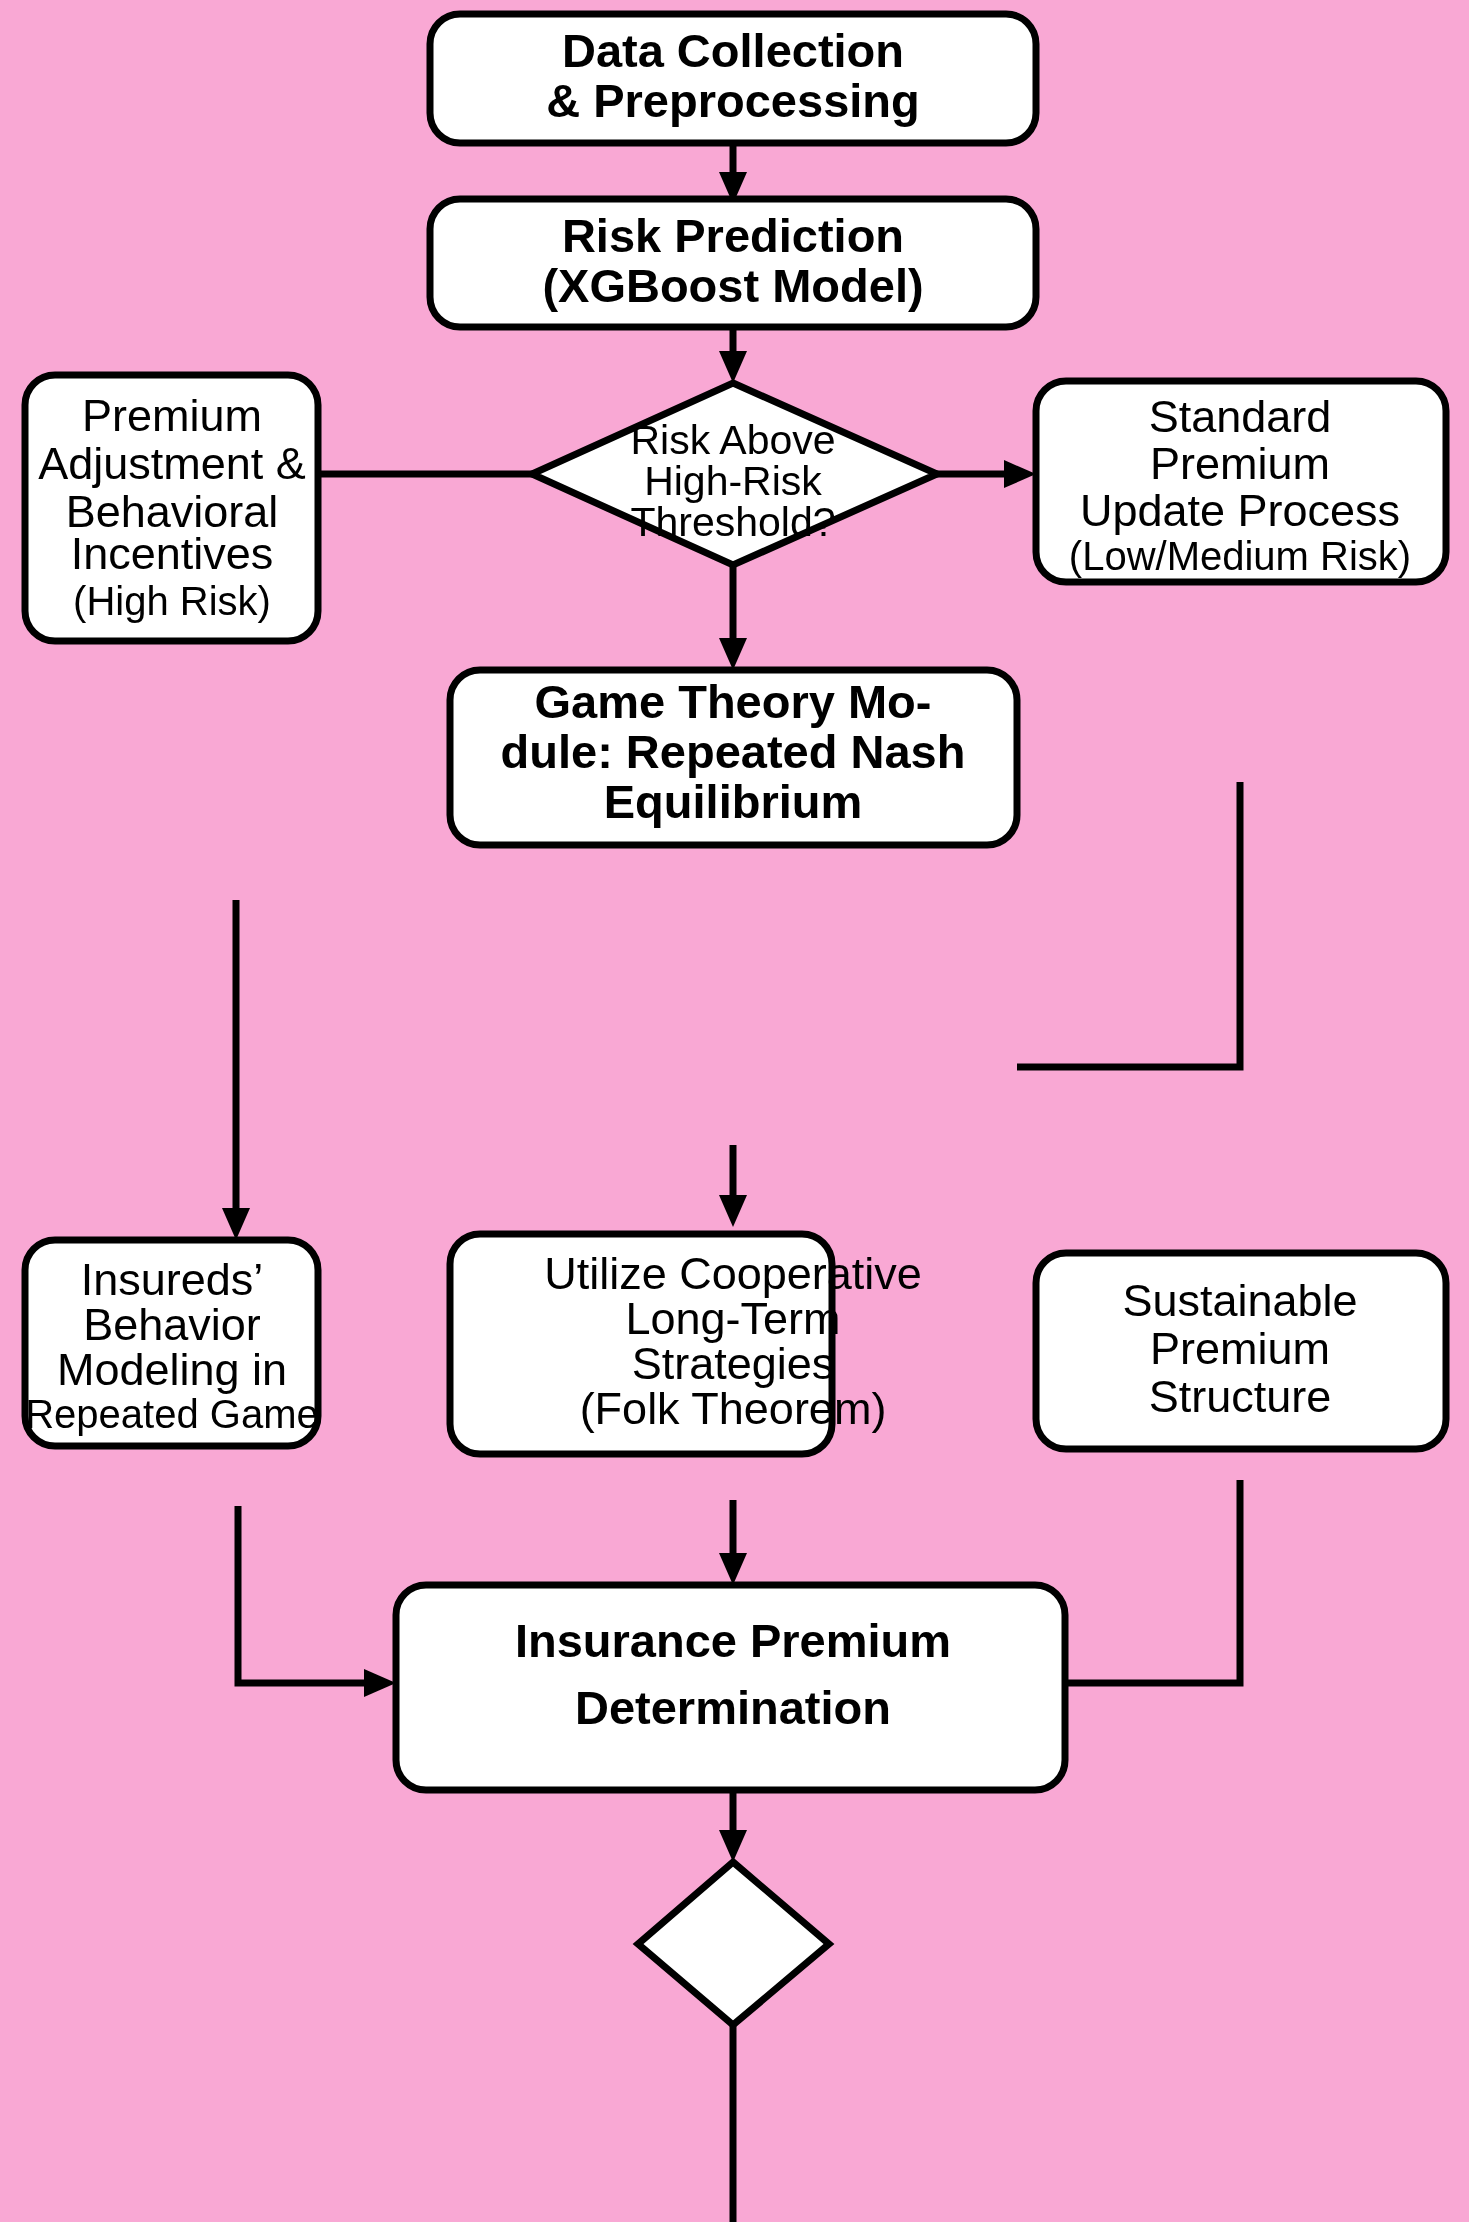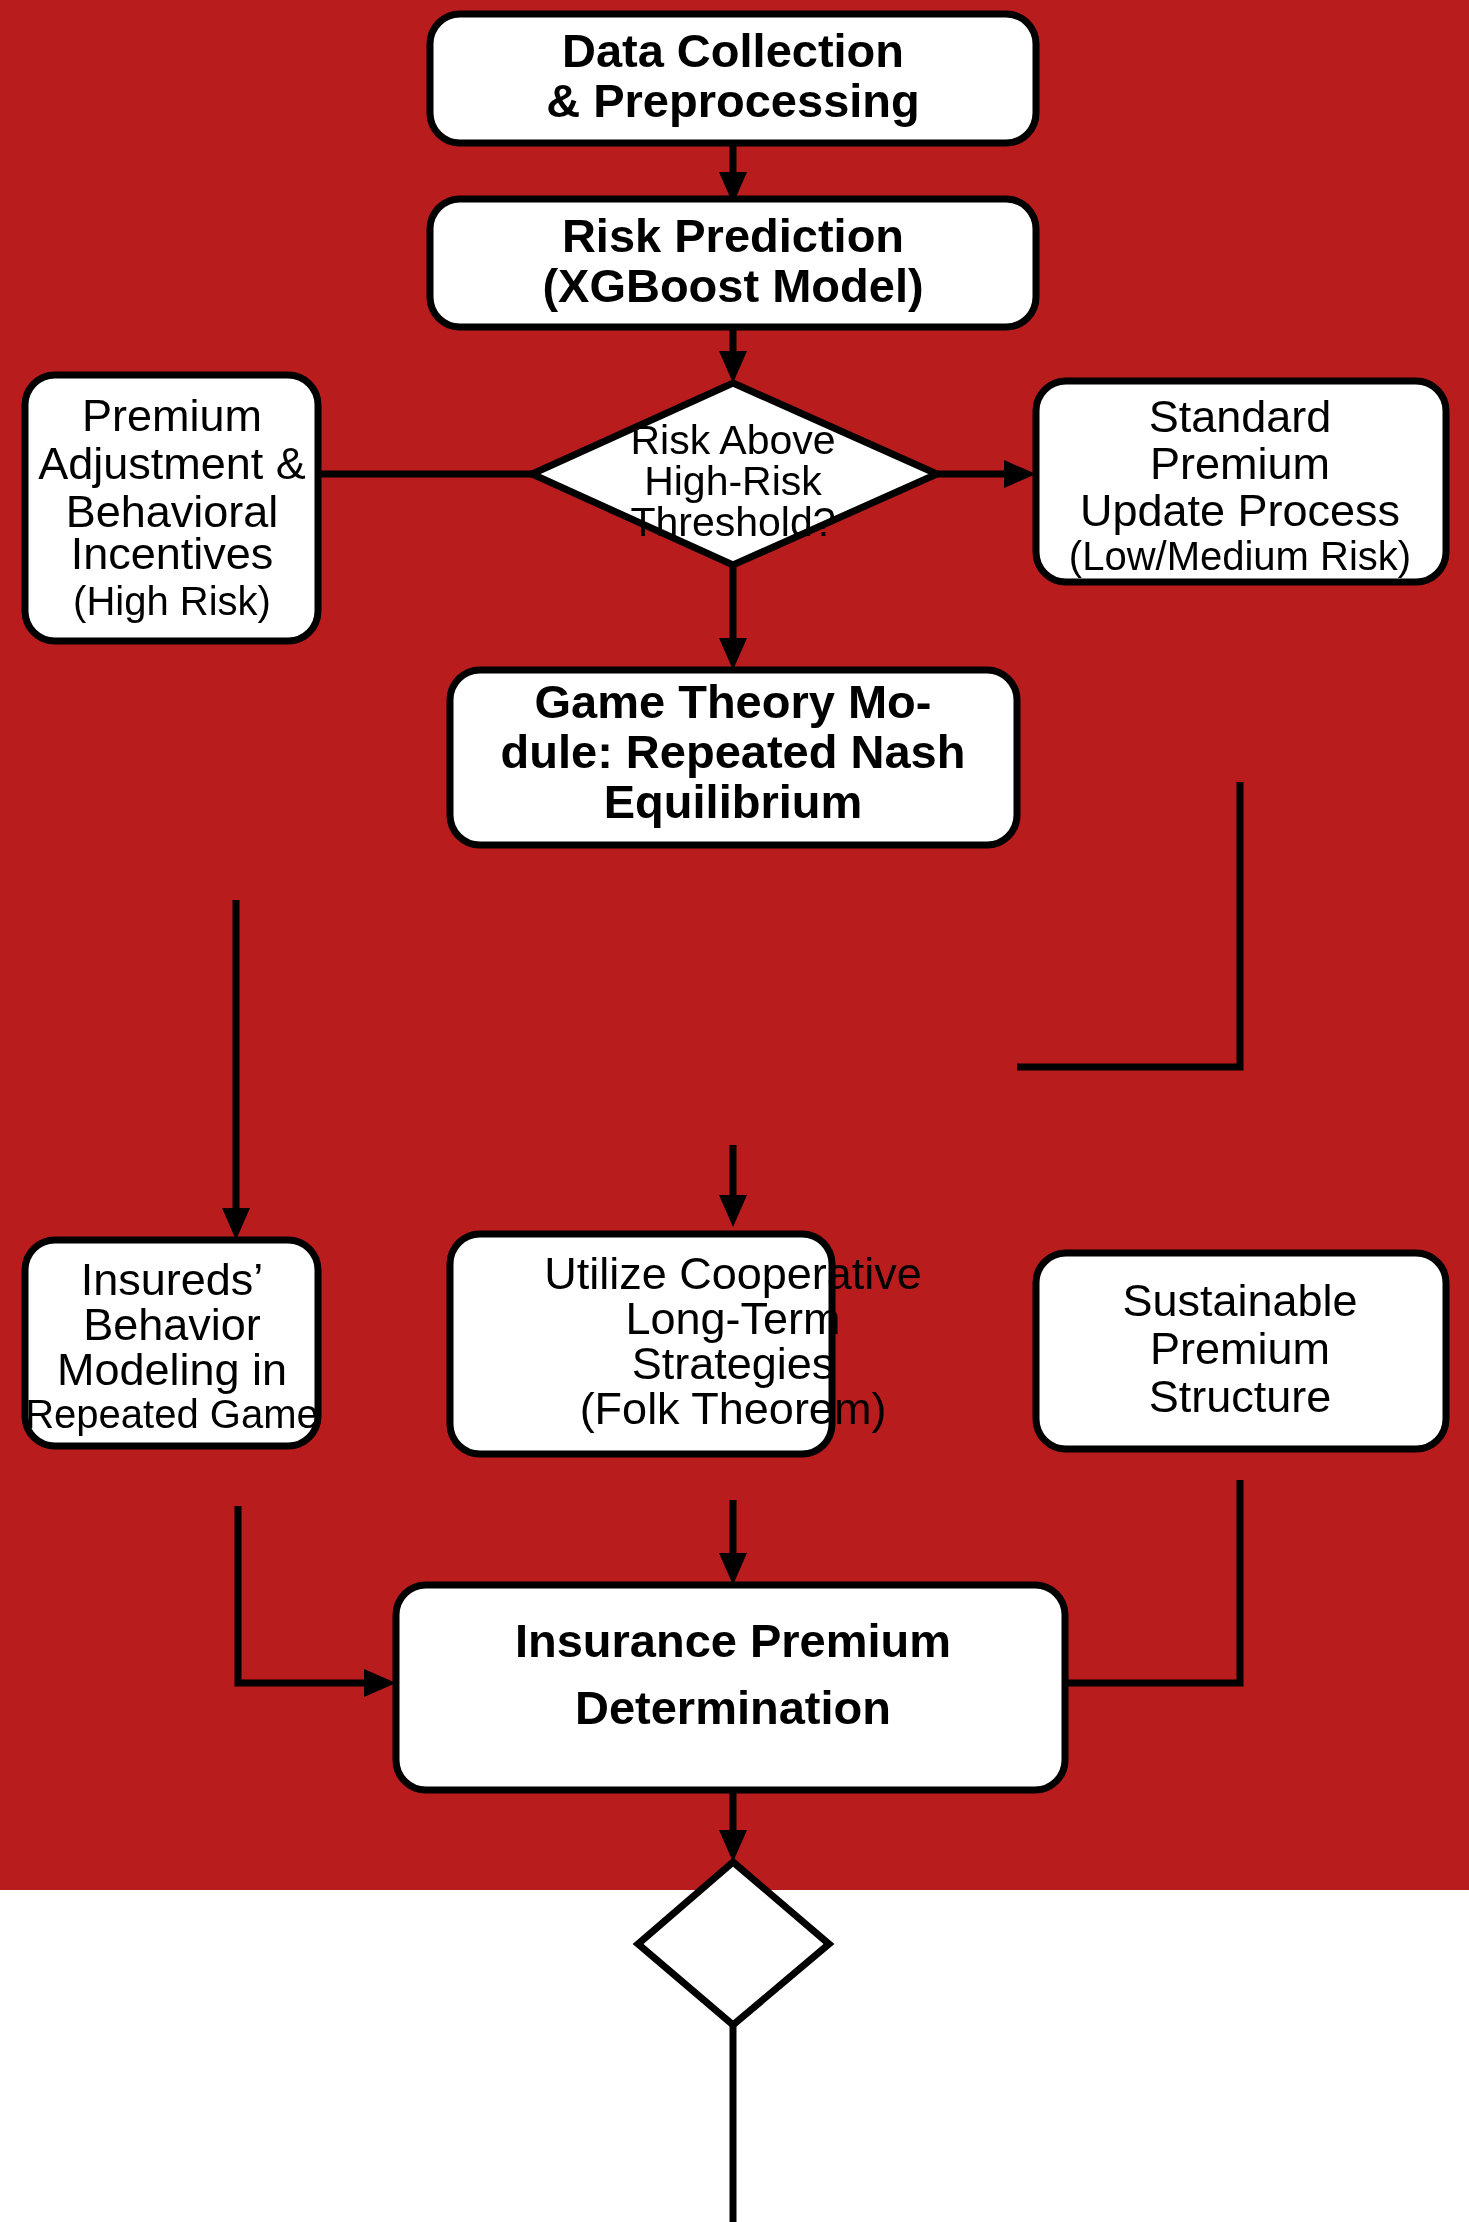--- a/index.html
+++ b/index.html
@@ -9,22 +9,22 @@
   }
   body {
     width: 1469px;
     height: 2222px;
     font-family: "Liberation Sans", sans-serif;
     overflow: hidden;
   }
   #flowchart-root {
     position: relative;
     width: 1469px;
-    height: 1890px;
-    background: #b91c1c;
+    height: 2222px;
+    background: #f9a8d4;
   }
   svg.diagram {
     display: block;
     width: 1469px;
     height: 2222px;
   }
   .node-shape {
     fill: #ffffff;
     stroke: #000000;
     stroke-width: 7;

